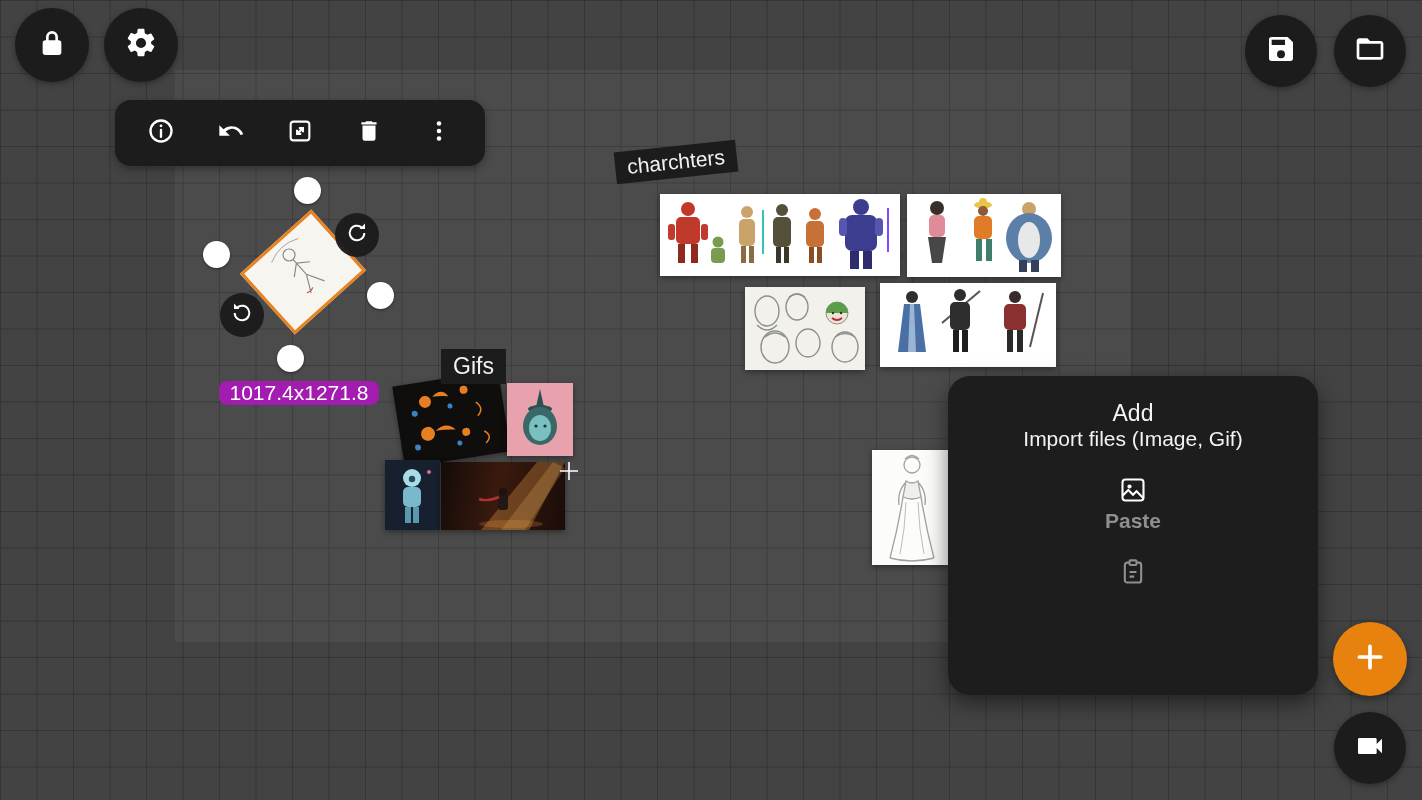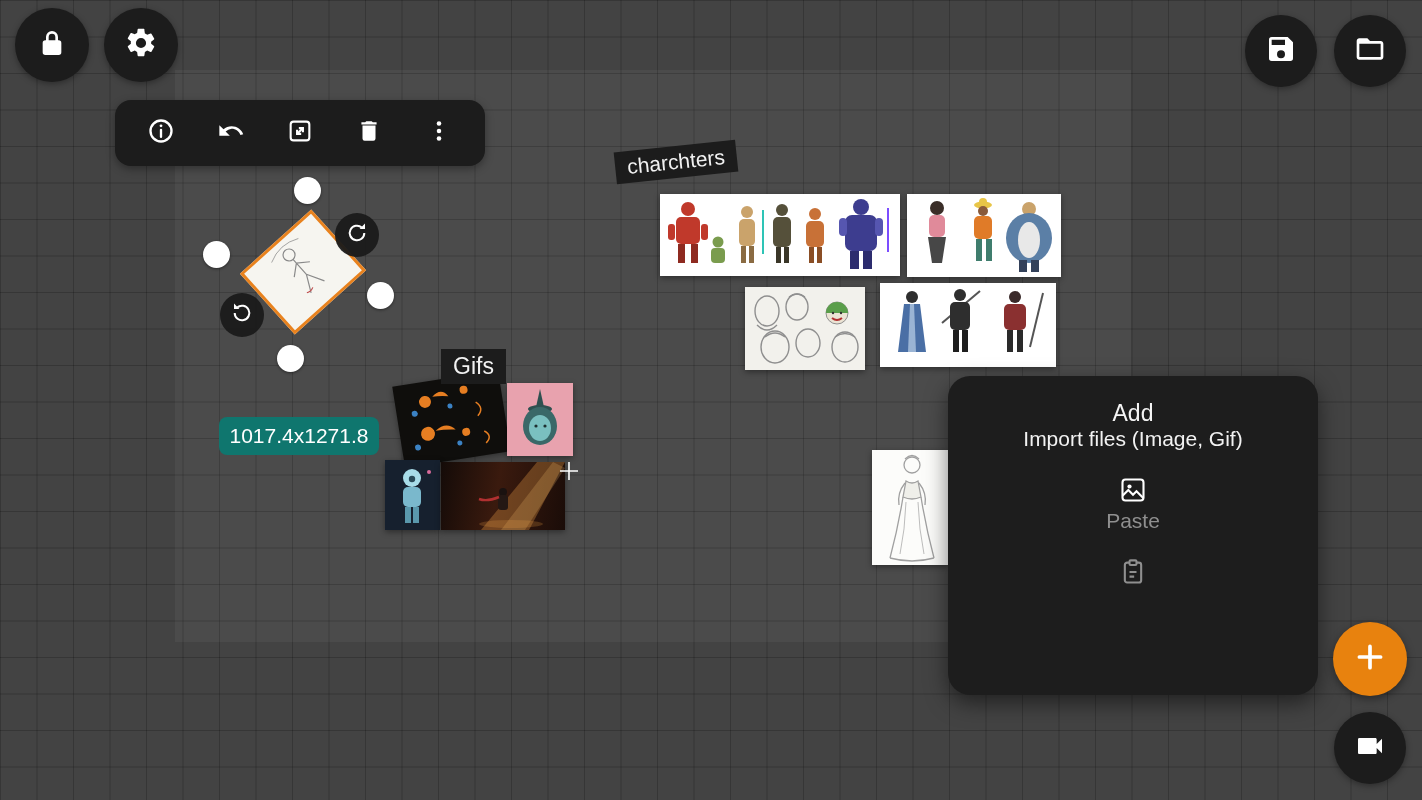--- a/index.html
+++ b/index.html
@@ -43,36 +43,36 @@
   .handle{
     position:absolute; width:27px; height:27px; border-radius:50%;
     background:#ffffff; box-shadow:0 1px 3px rgba(0,0,0,0.45); z-index:6; cursor:pointer;
   }
   .rotate-btn{
     position:absolute; width:44px; height:44px; border-radius:50%;
     background:rgba(26,26,26,0.95); display:flex; align-items:center; justify-content:center;
     z-index:6; cursor:pointer;
   }
   .size-label{
-    position:absolute; left:219px; top:381px; width:160px; height:38px;
-    background:#0f766e; color:#ffffff; font-size:21px; border-radius:8px;
-    display:flex; align-items:center; justify-content:center; z-index:6;margin-top:36px;
+    position:absolute; left:219px; top:381px; width:160px; height:24px;
+    background:#a21caf; color:#ffffff; font-size:21px; border-radius:8px;
+    display:flex; align-items:center; justify-content:center; z-index:6;
   }
   .add-menu{
     position:absolute; left:948px; top:376px; width:370px; height:319px;
     background:#1d1d1d; border-radius:22px; z-index:20; color:#f2f2f2;
     box-shadow:0 8px 22px rgba(0,0,0,0.5);
   }
   .add-menu .menu-title{ text-align:center; padding-top:24px; font-size:23px; color:#f5f5f5; }
   .menu-item{
     display:flex; align-items:center; justify-content:space-between;
     height:82px; padding:0 30px; font-size:21px; cursor:pointer;flex-direction:column;
   }
   .menu-item:first-of-type{ margin-top:13px; }
-  .menu-item.disabled{ color:#8f8f8f; cursor:default; }
+  .menu-item.disabled{ color:#8f8f8f; cursor:default;font-weight:bold; }
   .fab{
     position:absolute; left:1333px; top:622px; width:74px; height:74px;
     border-radius:50%; background:#e8820e; display:flex; align-items:center; justify-content:center;
     z-index:25; cursor:pointer; box-shadow:0 3px 8px rgba(0,0,0,0.4);
   }
   .cursor-plus{ position:absolute; left:558px; top:460px; z-index:30; }
 </style>
 </head>
 <body>
 

